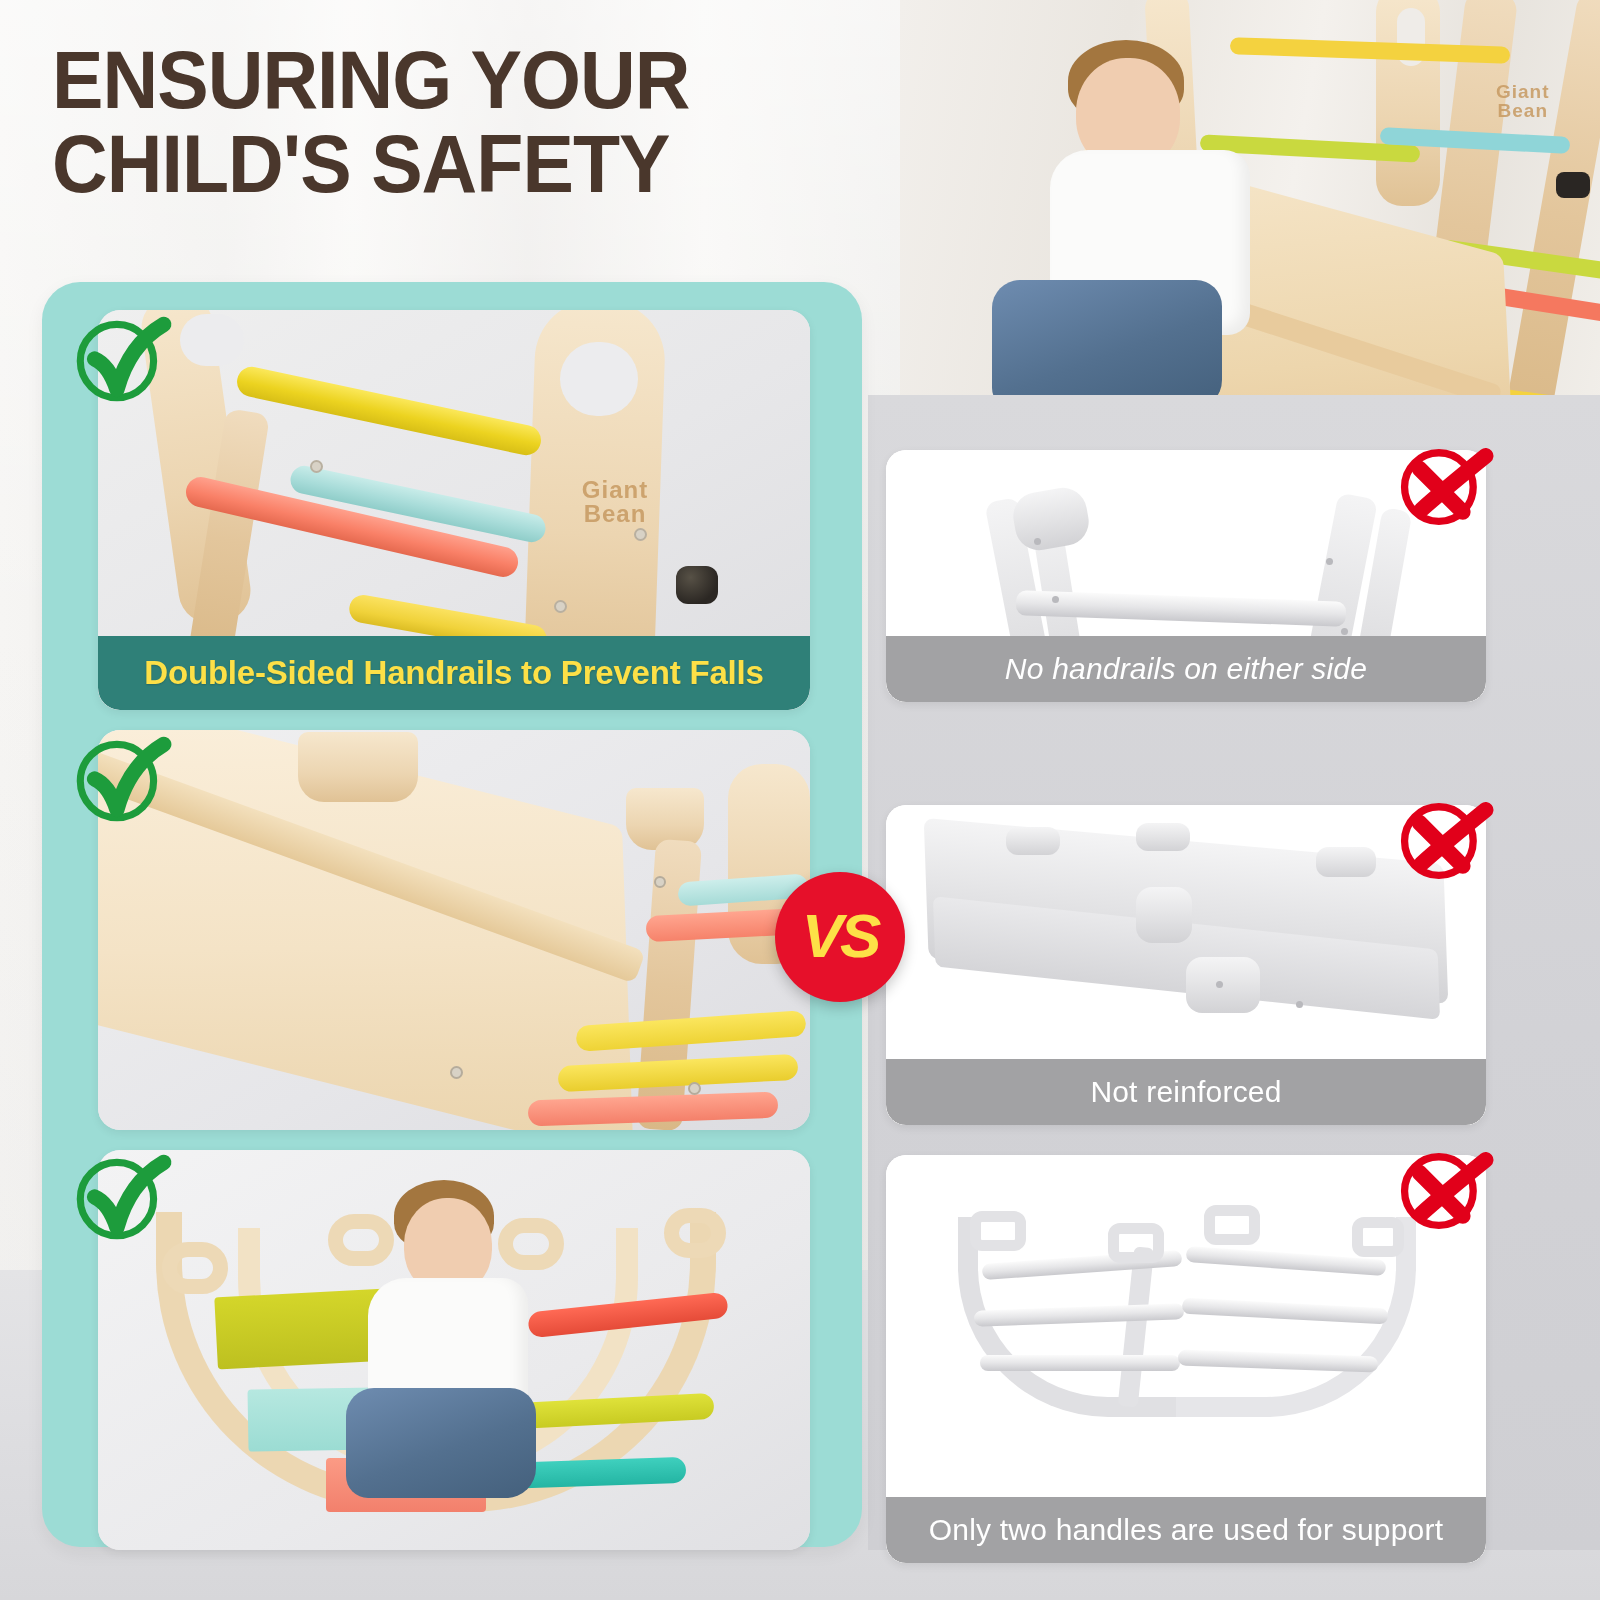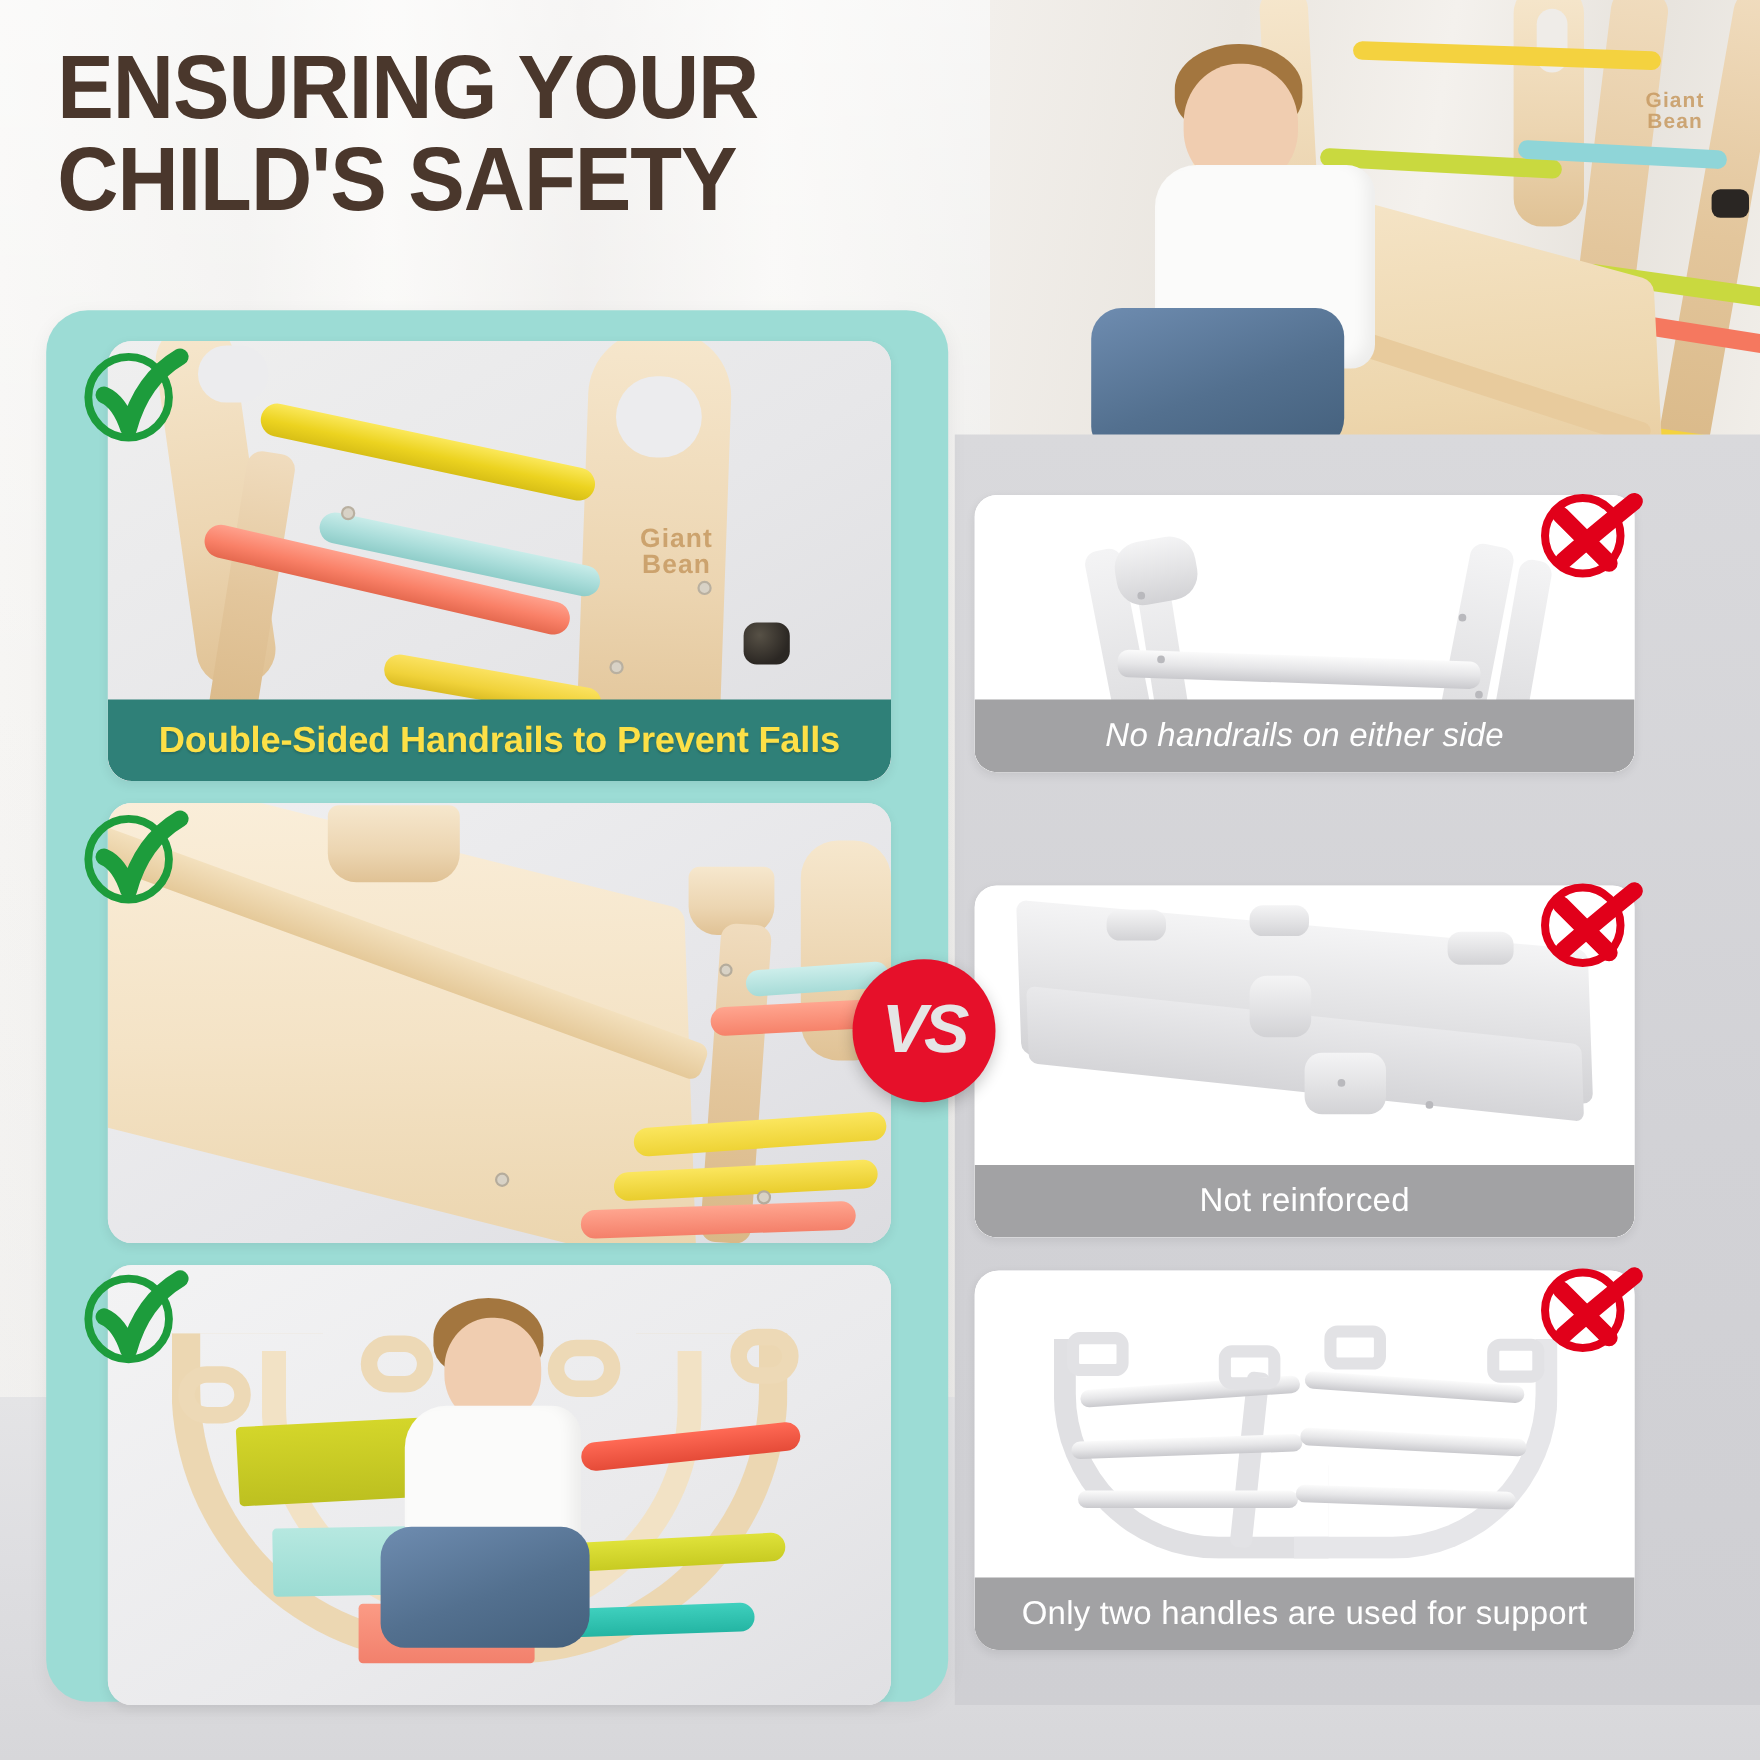--- a/index.html
+++ b/index.html
@@ -121,40 +121,40 @@
     background:#a2a2a4;
     color:#ffffff;
     font-size:30px;
     font-weight:normal;
     display:flex; align-items:center; justify-content:center;
     border-radius:0 0 20px 20px;
     letter-spacing:.2px;
   }
   .bcard1{ top:55px; height:252px;font-style:italic; }
   .bcard2{ top:410px; height:320px; }
-  .bcard3{ top:760px; height:345px;border-radius:22px; }
+  .bcard3{ top:760px; height:408px; }
 
   
   .cross{
     position:absolute; width:104px; height:104px; z-index:40;
     pointer-events:none;
   }
   .cross svg{ width:100%; height:100%; display:block; }
 
   
   .vs{
     position:absolute; left:775px; top:872px;
     width:130px; height:130px; border-radius:50%;
     background:#e6102a;
     z-index:60;
     display:flex; align-items:center; justify-content:center;
     box-shadow:0 5px 14px rgba(0,0,0,.22);
   }
   .vs span{
-    color:#e5e5e5; font-size:62px; font-weight:bold; font-style:italic;
+    color:#fde047; font-size:62px; font-weight:bold; font-style:italic;
     letter-spacing:-3px; transform:translateY(-2px);
   }
 
   
   .g-part{ position:absolute; background:linear-gradient(180deg,#f4f4f5 0%,#e2e2e4 55%,#d2d2d5 100%); }
   .g-rod{ position:absolute; border-radius:10px; background:linear-gradient(180deg,#fbfbfb 0%,#e6e6e8 50%,#c9c9cd 100%); }
   .g-dot{ position:absolute; width:7px; height:7px; border-radius:50%; background:#b9b9bd; }
 
   
   .brand{

